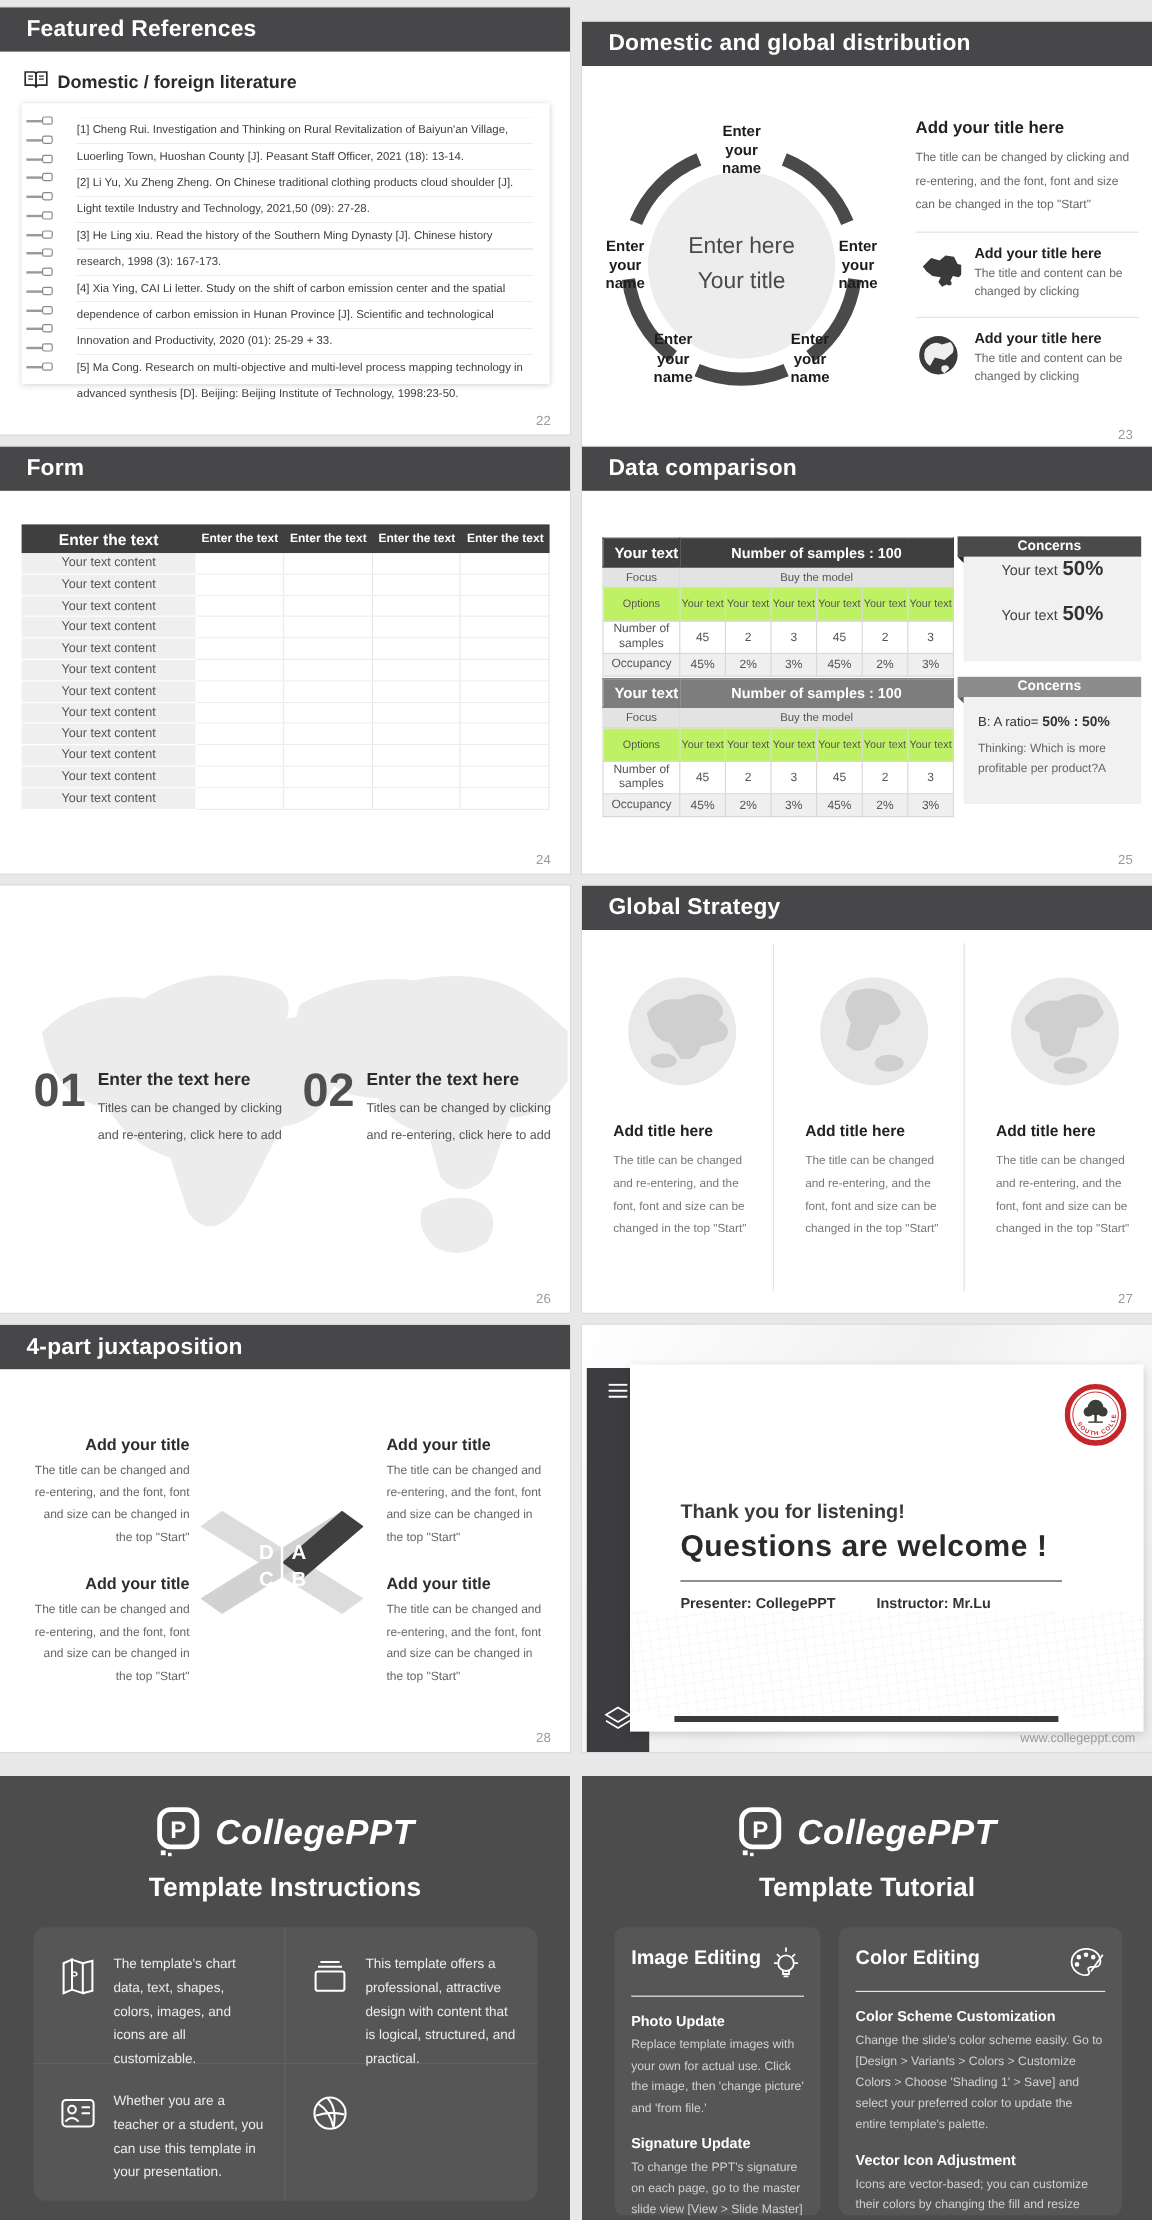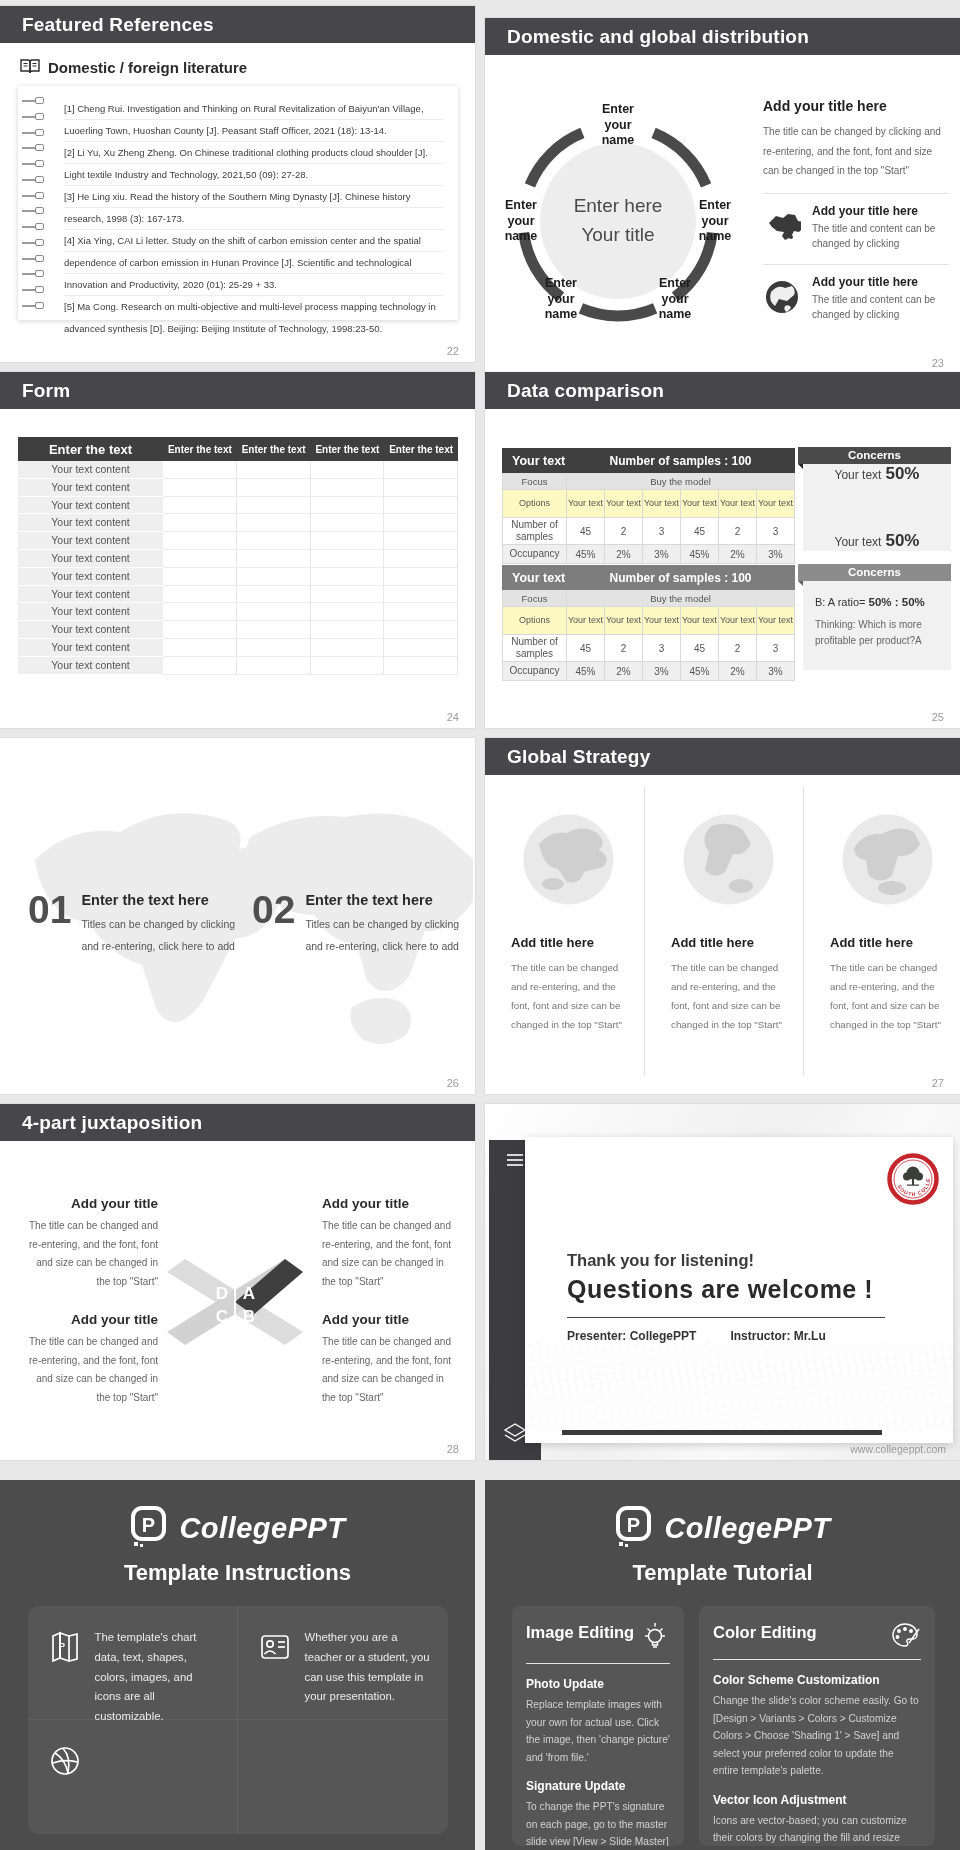--- a/index.html
+++ b/index.html
@@ -54,31 +54,31 @@
   
   .cmp{position:absolute;left:17px;border-collapse:collapse;table-layout:fixed;width:292px;}
   #cmp1{top:76px;} #cmp2{top:193px;}
   .cmp col.cL{width:64px;} .cmp col.cS{width:38px;}
   .cmp td{border:1px solid #d9d9d9;text-align:center;color:#555;padding:0;}
   .cmp tr.hd td{background:#3f3f3f;color:#fff;border-color:#3f3f3f;height:23px;}
   #cmp2 tr.hd td{background:#7d7d7d;border-color:#7d7d7d;}
   .cmp td.nm{text-align:left;padding-left:9px;font-size:12.5px;font-weight:bold;}
   .cmp td.sm{font-size:12px;font-weight:bold;}
   .cmp tr.focus td{background:#e3e3e3;font-size:9.5px;height:16px;}
-  .cmp tr.opts td{font-size:9px;height:27px;background:#fef9c3;line-height:1.25;}
+  .cmp tr.opts td{font-size:9px;height:27px;background:#bef264;line-height:1.25;}
   .cmp tr.numr td{font-size:10px;height:26px;}
   .cmp tr.occ td{font-size:10px;height:18px;background:#efefef;}
   .cmp td.lbl{font-size:9.5px;line-height:1.25;}
   .concern{position:absolute;left:318px;width:148px;}
   #con1{top:75px;height:104px;} #con2{top:192px;height:106px;}
   .chead{position:relative;margin-left:-5px;height:17px;line-height:17px;text-align:center;color:#fff;font-weight:bold;font-size:11.5px;background:#4a4a4a;}
   .chead::after{content:"";position:absolute;left:0;top:100%;border:3px solid transparent;border-top-color:#262626;border-right-color:#262626;}
   #con2 .chead{background:#8c8c8c;} #con2 .chead::after{border-top-color:#5f5f5f;border-right-color:#5f5f5f;}
   .cbody{position:absolute;top:17px;left:0;right:0;bottom:0;background:#f1f1f1;box-sizing:border-box;}
-  #con1 .cbody{display:flex;flex-direction:column;justify-content:space-between;align-items:center;gap:18px;}
+  #con1 .cbody{display:flex;flex-direction:column;justify-content:flex-start;align-items:center;gap:18px;}
   .cline{font-size:12px;color:#444;}
   .cline b{font-size:17px;font-weight:600;margin-left:4px;color:#333;}
   #con2 .cbody{padding:15px 12px;}
   .ratio{font-size:11px;color:#333;}
   .ratio b{font-size:11.5px;}
   .cnote{margin-top:9px;font-size:10px;color:#666;line-height:1.6;}
 
   
   .worldmap{position:absolute;left:0;top:37px;}
   .igroup{position:absolute;top:152px;display:flex;gap:10px;}
@@ -624,20 +624,30 @@
               <path d="M12 3 L21 6 V31 L12 28 Z"></path>
               <path d="M21 6 L29 4 V29 L21 31"></path>
               <text x="14" y="19" font-size="9" fill="#fff" stroke="none" font-weight="bold" text-anchor="middle" font-family="Liberation Sans, sans-serif">P</text>
             </g>
         </svg>
         <p>The template's chart data, text, shapes, colors, images, and icons are all customizable.</p>
       </div>
       <div class="icell">
         <svg width="34" height="34" viewBox="0 0 34 34">
           <g fill="none" stroke="#fff" stroke-width="1.7">
+              <rect x="5" y="13" width="24" height="16" rx="2"></rect>
+              <line x1="7" y1="9" x2="27" y2="9"></line>
+              <line x1="9" y1="5" x2="25" y2="5"></line>
+            </g>
+        </svg>
+        <p>This template offers a professional, attractive design with content that is logical, structured, and practical.</p>
+      </div>
+      <div class="icell">
+        <svg width="34" height="34" viewBox="0 0 34 34">
+          <g fill="none" stroke="#fff" stroke-width="1.7">
               <rect x="4" y="6" width="26" height="22" rx="3"></rect>
               <circle cx="12" cy="14" r="3.2"></circle>
               <path d="M6.5 24 q5.5-6 11 0"></path>
               <line x1="20" y1="12" x2="27" y2="12"></line>
               <line x1="20" y1="17" x2="27" y2="17"></line>
             </g>
         </svg>
         <p>Whether you are a teacher or a student, you can use this template in your presentation.</p>
       </div>
       <div class="icell">

